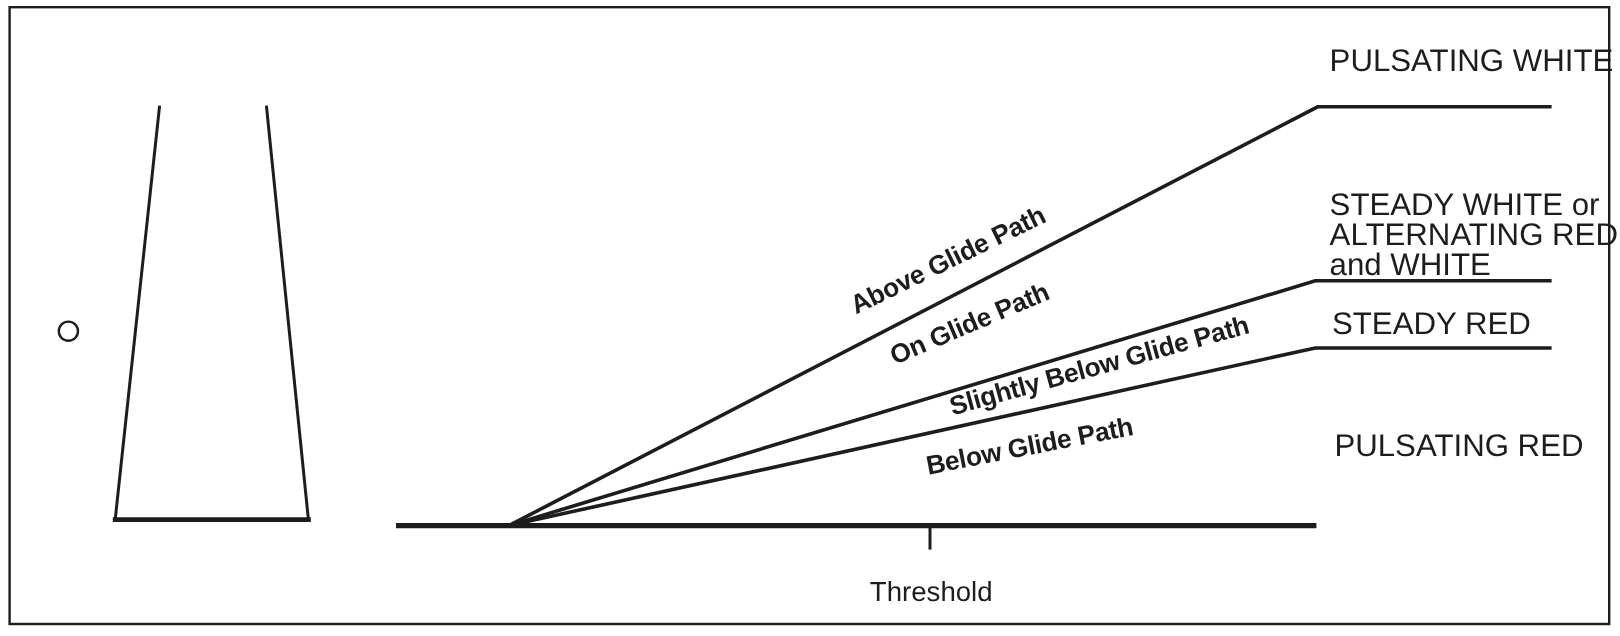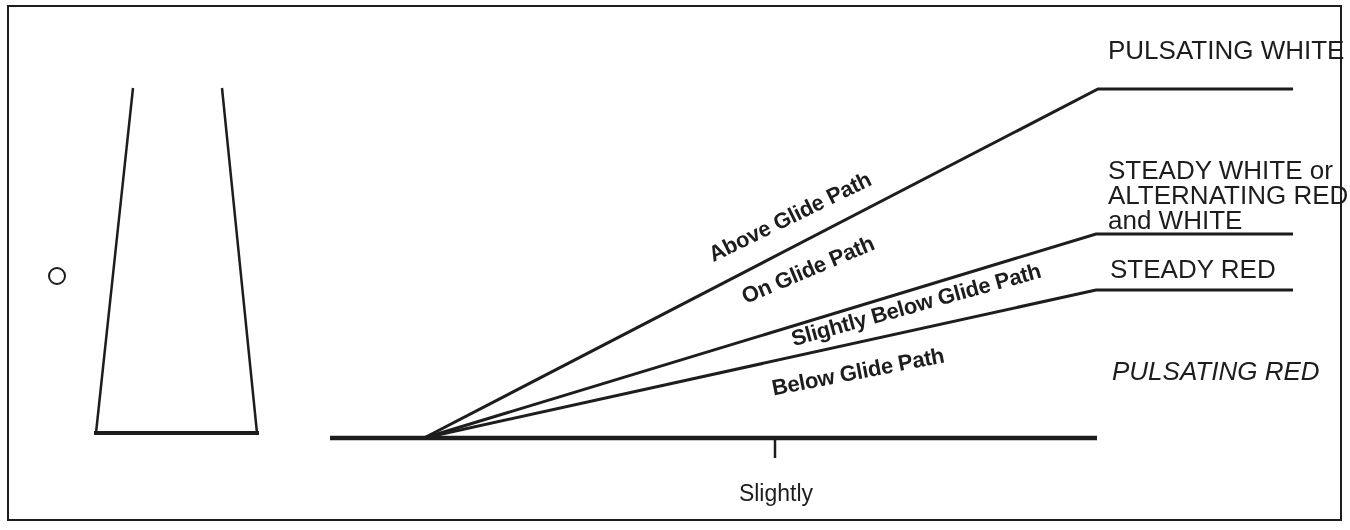--- a/index.html
+++ b/index.html
@@ -41,21 +41,21 @@
   .gp-slightly { left: 916px; top: 305px; transform: translate(-50%,-50%) rotate(-15.5deg); }
   .gp-below    { left: 858px; top: 372px; transform: translate(-50%,-50%) rotate(-11deg); }
   
   .ind-label {
     font-size: 26px;
     font-weight: normal;
   }
   .ind-pulsating-white { left: 1108px; top: 37px; }
   .ind-steady-white    { left: 1108px; top: 114px; line-height: 25px; white-space: pre-line; margin-top: 44px; }
   .ind-steady-red      { left: 1110px; top: 256px; text-align: center; }
-  .ind-pulsating-red   { left: 1112px; top: 358px; font-style: italic; }
+  .ind-pulsating-red   { left: 1112px; top: 358px; }
   
   .threshold-label {
     left: 776px;
     top: 482px;
     transform: translateX(-50%);
     font-size: 23px;
   }
 </style>
 </head>
 <body>
@@ -87,15 +87,15 @@
   <span class="lbl gp-label gp-slightly">Slightly Below Glide Path</span>
   <span class="lbl gp-label gp-below">Below Glide Path</span>
 
   <span class="lbl ind-label ind-pulsating-white">PULSATING WHITE</span>
   <span class="lbl ind-label ind-steady-white">STEADY WHITE or
 ALTERNATING RED
 and WHITE</span>
   <span class="lbl ind-label ind-steady-red">STEADY RED</span>
   <span class="lbl ind-label ind-pulsating-red">PULSATING RED</span>
 
-  <span class="lbl threshold-label">Slightly</span>
+  <span class="lbl threshold-label">Threshold</span>
 
 </div>
 
 </body></html>

